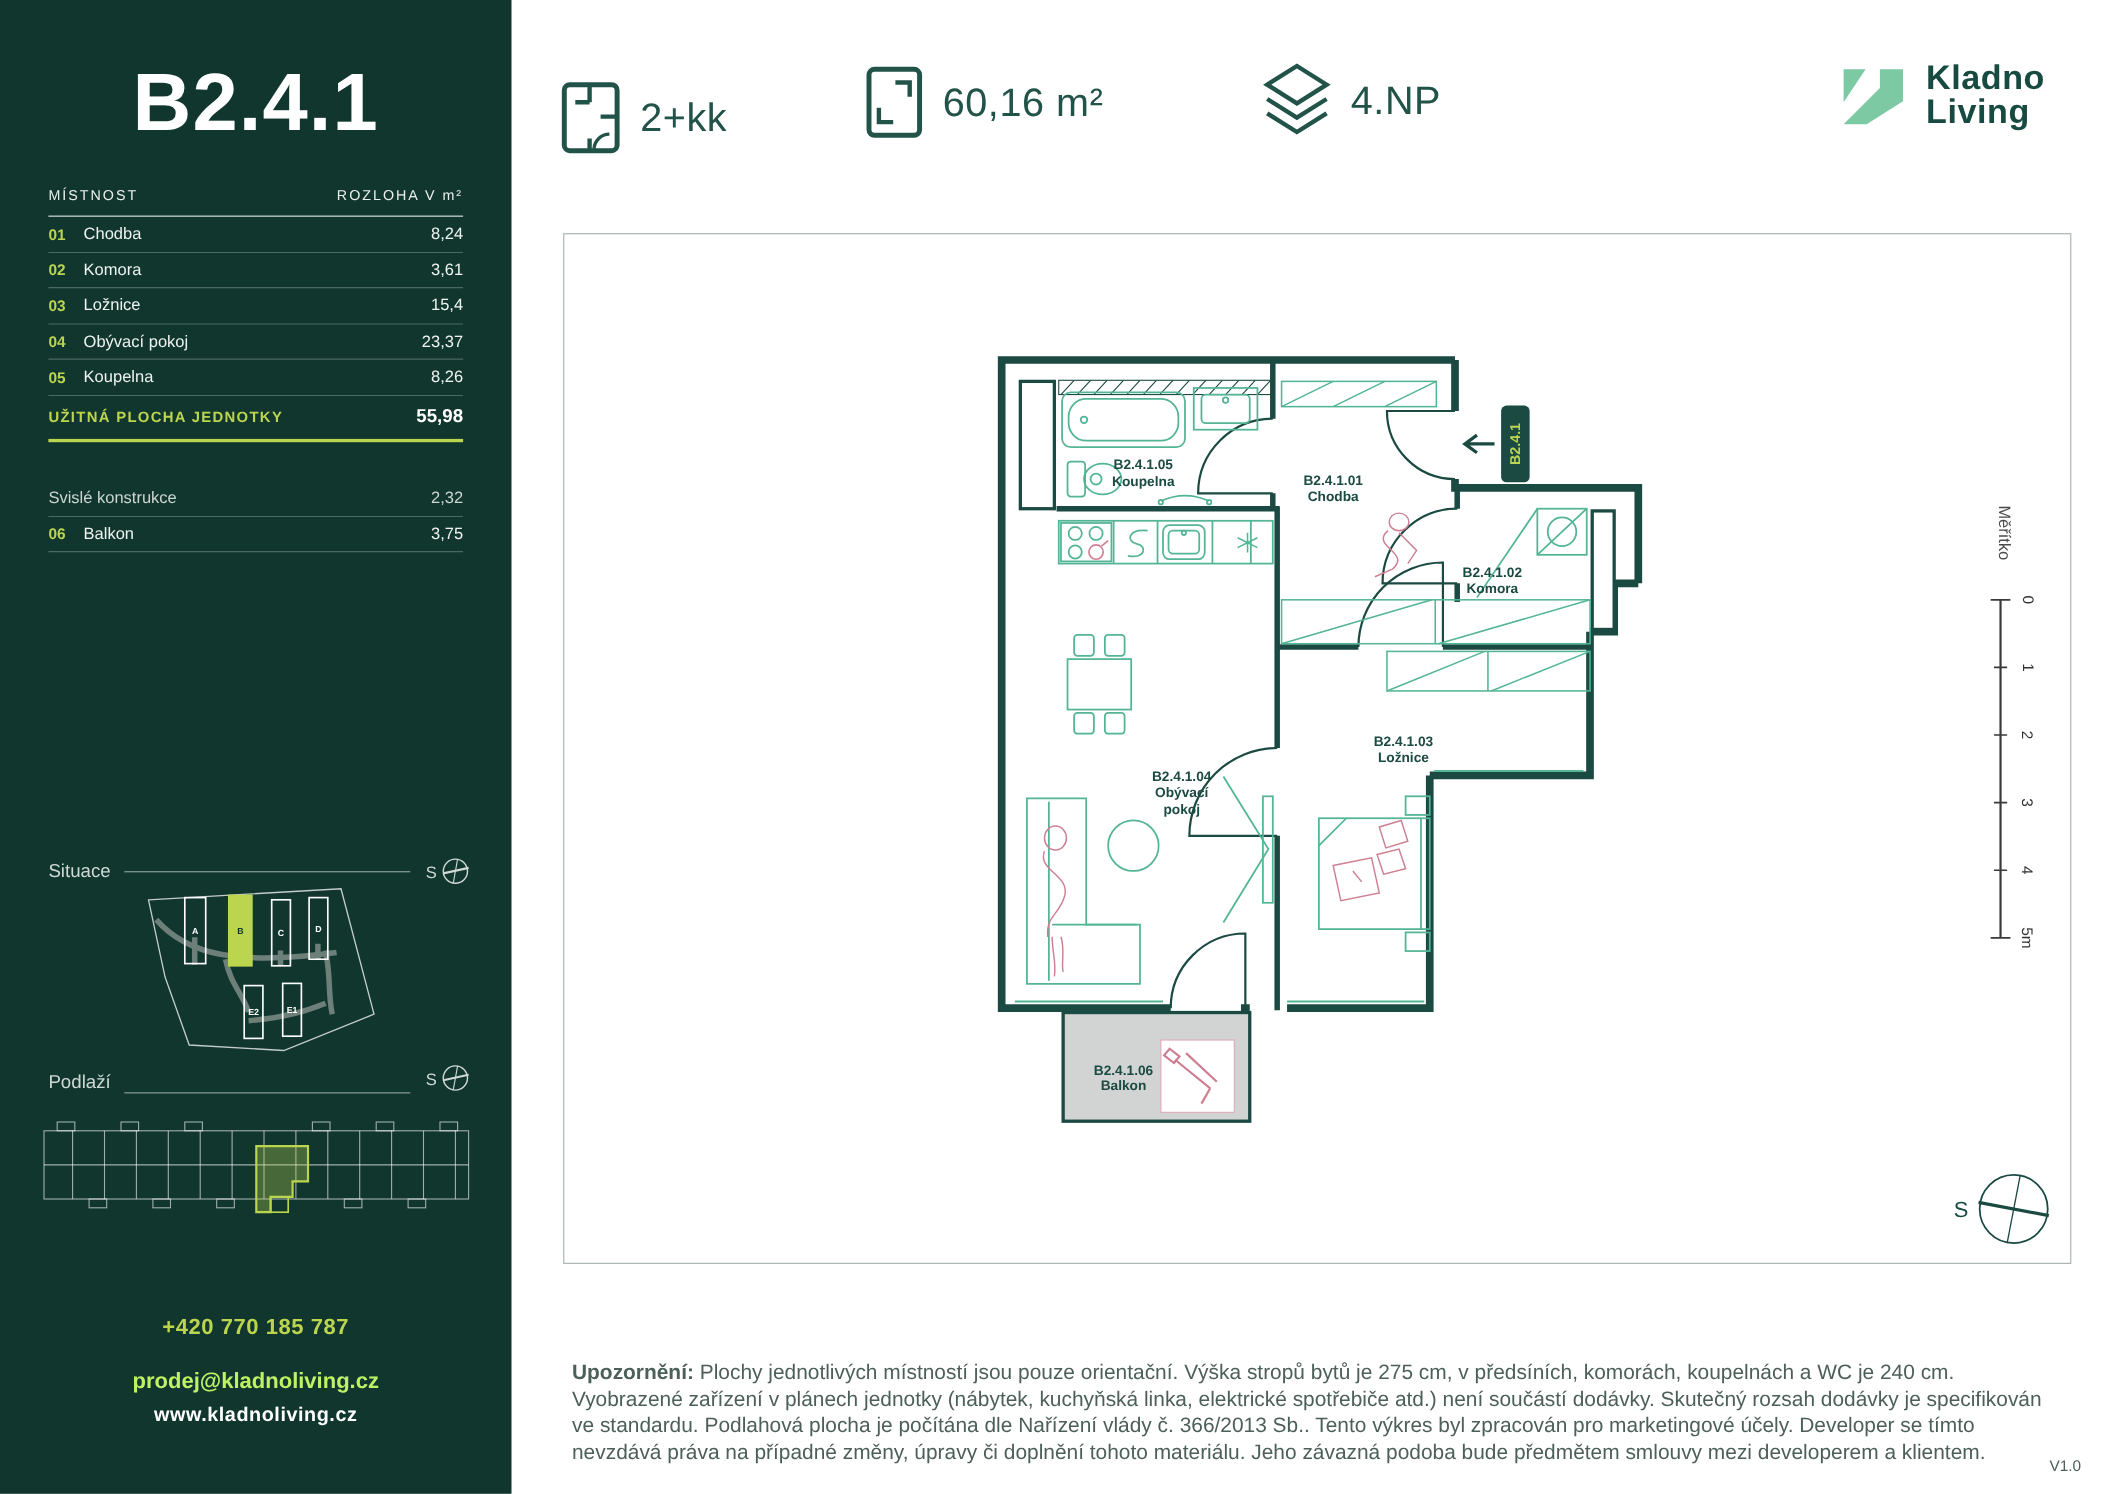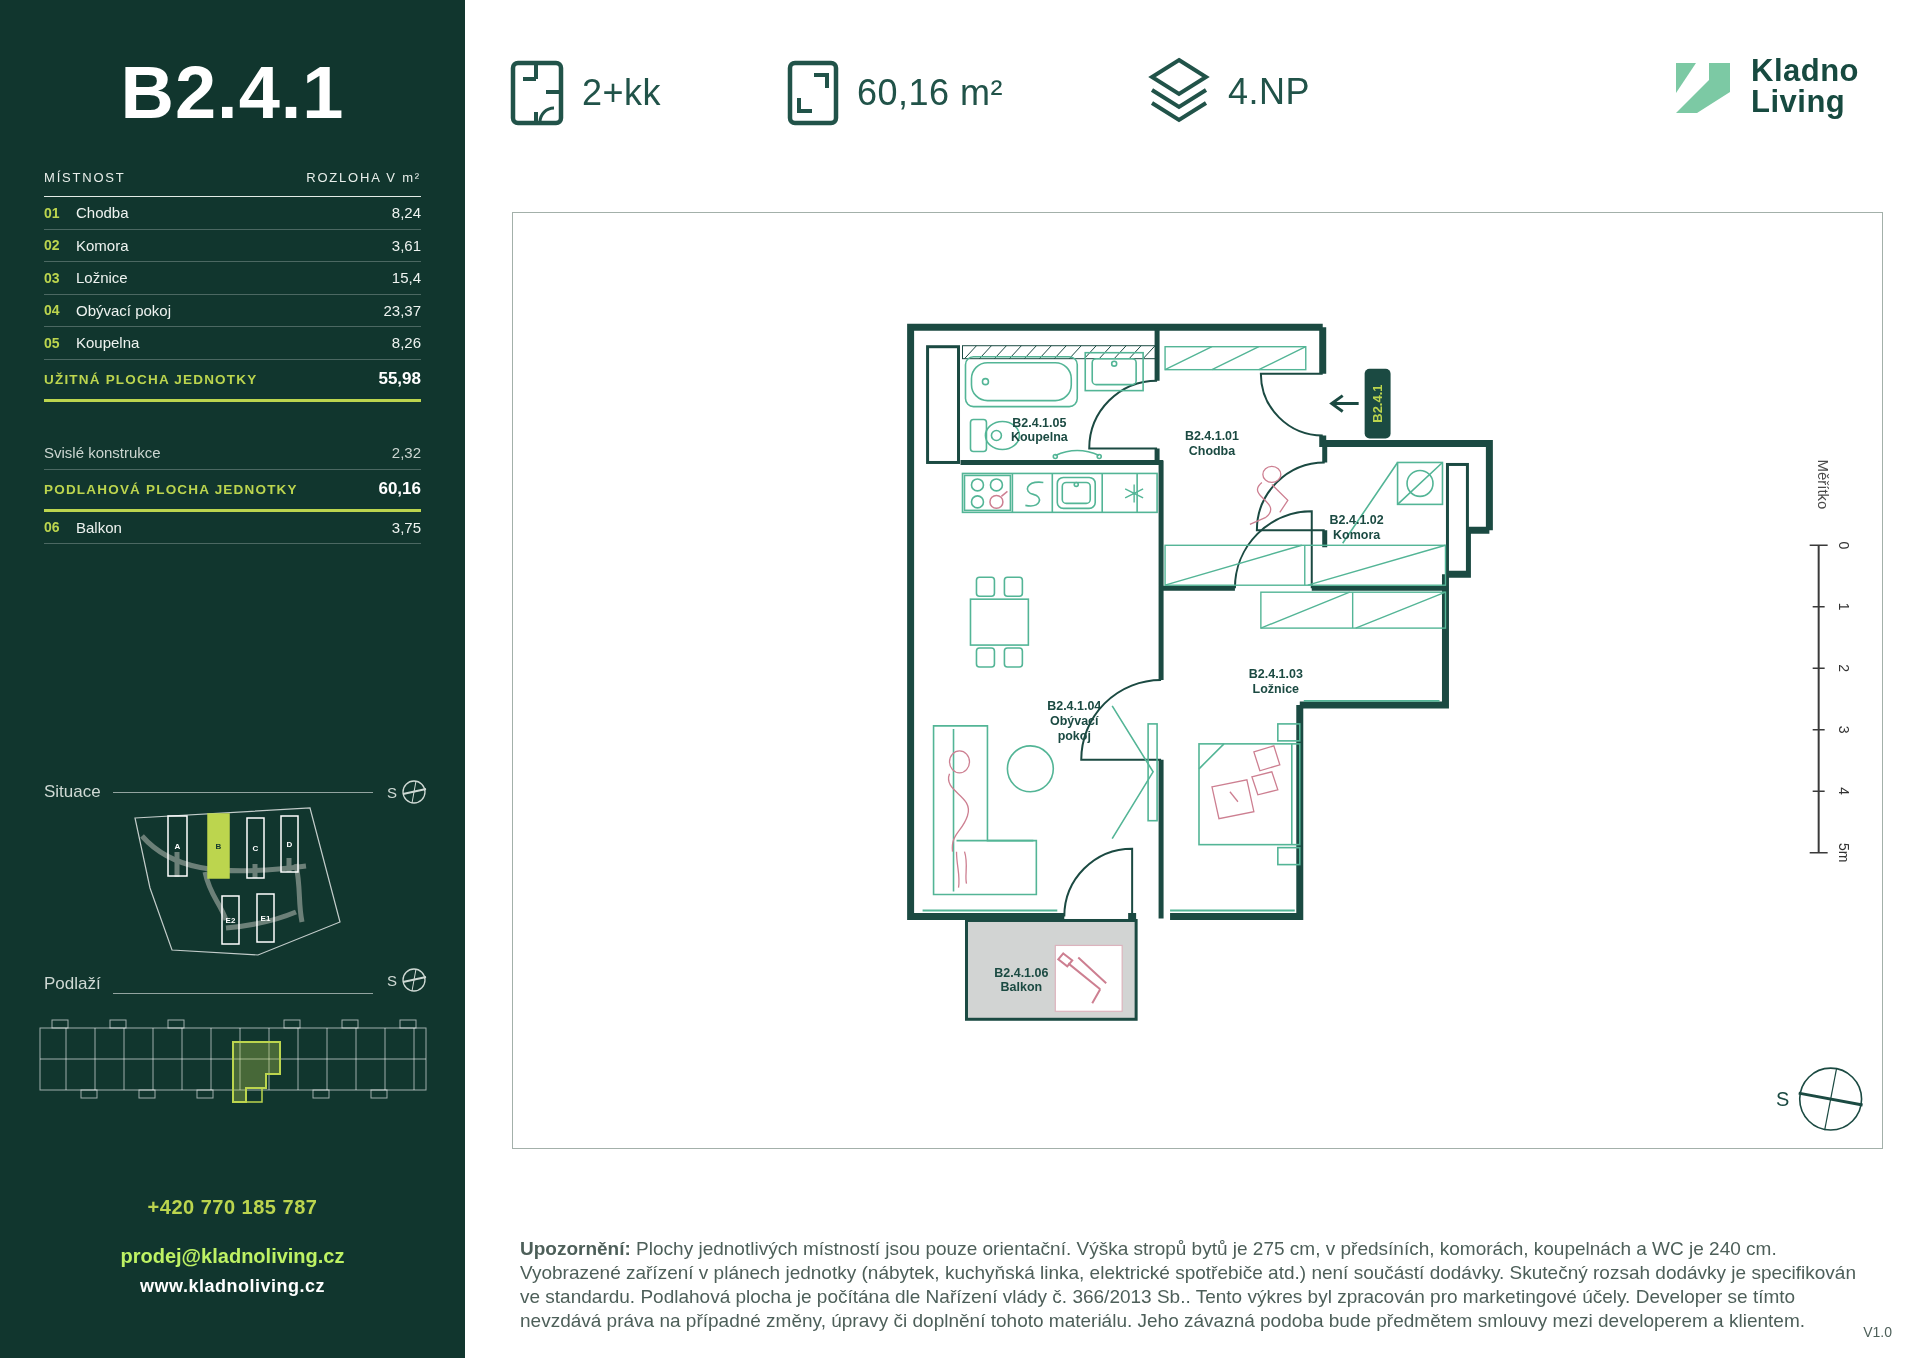--- a/index.html
+++ b/index.html
@@ -31,21 +31,21 @@
   .site-svg{position:absolute;left:0;top:800px;width:465px;height:160px;}
   .floorstrip-svg{position:absolute;left:0;top:1000px;width:465px;height:140px;}
   .contact{position:absolute;left:0;width:100%;text-align:center;font-weight:700;}
   .phone{top:1196px;color:#bcd54e;font-size:20px;letter-spacing:.5px;}
   .email{top:1226px;color:#bef264;font-size:20px;margin-top:19px;}
   .website{top:1276px;color:#ffffff;font-size:18px;letter-spacing:.5px;}
   
   .hdr{position:absolute;left:465px;top:0;right:0;height:170px;}
   .hdr-item{position:absolute;display:flex;align-items:center;gap:18px;color:#215349;}
   .hdr-item .hdr-txt{font-size:36px;font-weight:500;letter-spacing:.5px;}
-  .hi-disposition{left:45px;top:60px;}
+  .hi-disposition{left:45px;top:74px;}
   .hi-area{left:322px;top:60px;}
   .hi-floor{left:683px;top:56px;}
   .logo{position:absolute;left:1207px;top:55px;display:flex;align-items:flex-start;gap:19px;}
   .logo-txt{font-size:31px;line-height:31px;font-weight:700;color:#174a40;letter-spacing:.5px;}
   
   .plan-box{position:absolute;left:512px;top:212px;width:1371px;height:937px;
       border:1.5px solid #a3b0aa;background:#fff;box-sizing:border-box;}
   .plan-box svg{position:absolute;left:0;top:0;width:100%;height:100%;}
   .room-lbl{font-size:12.5px;font-weight:700;fill:#1b4a42;}
   
@@ -91,24 +91,20 @@
     </div>
     <div class="t-total">
       <span class="lbl">UŽITNÁ PLOCHA JEDNOTKY</span>
       <span class="val">55,98</span>
     </div>
     <div class="t-gap"></div>
     <div class="t-plain">
       <span class="lbl">Svislé konstrukce</span>
       <span class="val">2,32</span>
     </div>
-    <div class="t-total">
-      <span class="lbl">PODLAHOVÁ PLOCHA JEDNOTKY</span>
-      <span class="val">60,16</span>
-    </div>
     <div class="t-row">
       <span class="num">06</span>
       <span class="lbl">Balkon</span>
       <span class="val">3,75</span>
     </div>
   </div>
 
   <div class="sec-row situace-row">
     <span class="sec-lbl">Situace</span>
     <span class="sec-line"></span>

